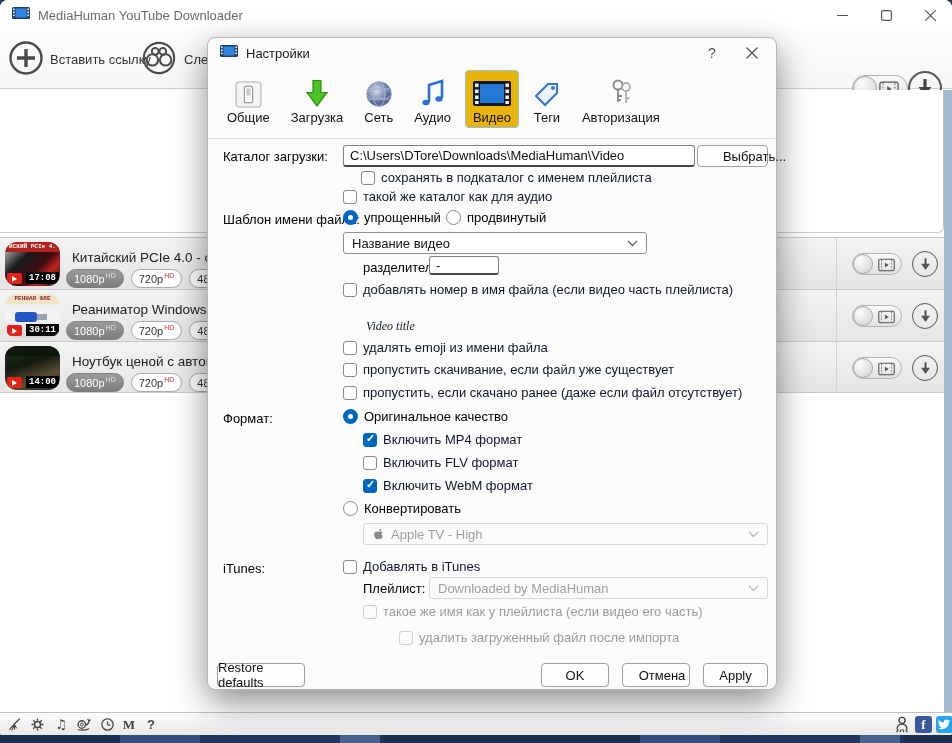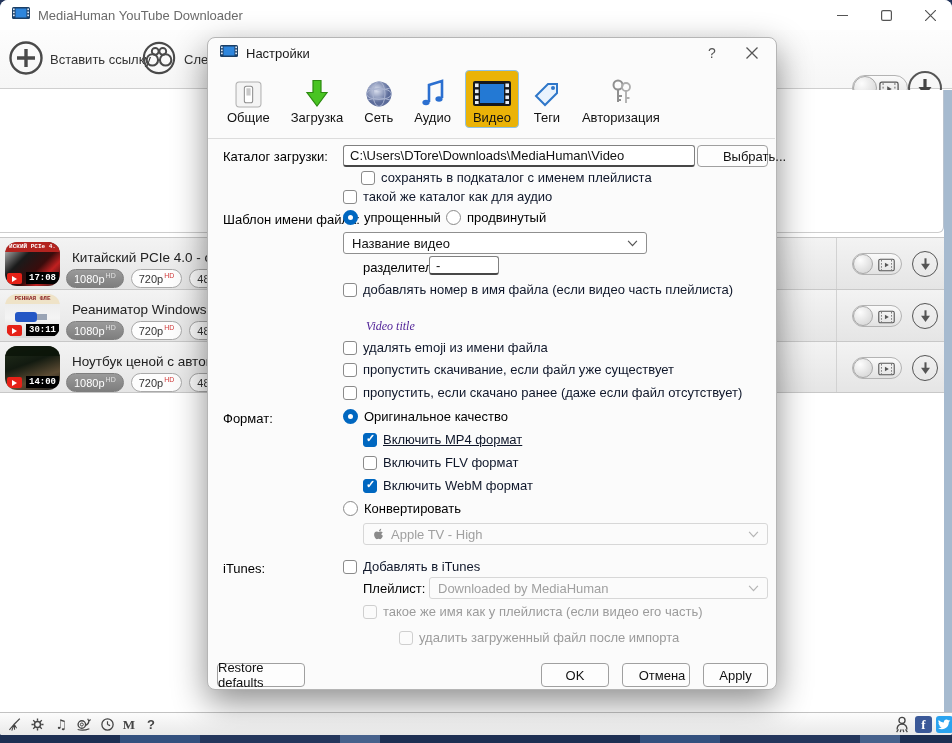--- a/index.html
+++ b/index.html
@@ -63,21 +63,21 @@
   .select.disabled { border-color:#d7d7d7; background:#fbfbfb; color:#a0a0a0; }
   .cb { position:absolute; display:flex; align-items:center; gap:6px; font-size:13px; color:#0f172a; white-space:nowrap; }
   .cb .box { width:14px; height:14px; border:1px solid #8a8a8a; border-radius:3px; background:#fff; position:relative; flex:none; }
   .cb.checked .box { background:#0067c0; border-color:#0067c0; }
   .cb.checked .box::after { content:"✓"; position:absolute; left:2px; top:-2px; color:#fff; font-size:11px; font-weight:bold; }
   .cb.disabled { color:#9b9b9b; }
   .cb.disabled .box { border-color:#cfcfcf; background:#fbfbfb; }
   .radio { position:absolute; display:flex; align-items:center; gap:6px; font-size:13px; color:#000; white-space:nowrap; }
   .radio .dot { width:15px; height:15px; border:1px solid #8a8a8a; border-radius:50%; background:#fff; flex:none; }
   .radio.checked .dot { border:5px solid #0067c0; }
-  .preview { position:absolute; font-style:italic; font-size:12px; color:#4c1d95; font-family:"Liberation Serif",serif; }
+  .preview { position:absolute; font-style:italic; font-size:12px; color:#0f172a; font-family:"Liberation Serif",serif; }
   .chev { flex:none; margin-left:6px; }
 
   .desktop-bottom { position:absolute; left:0; top:735px; width:952px; height:8px; background:repeating-linear-gradient(90deg,#1d2f52 0 120px,#33507e 120px 200px,#24365c 200px 340px,#46618c 340px 380px,#1d2f52 380px 520px); }
 </style>
 </head>
 <body>
 
 <div id="app">
 
   <div class="window">
@@ -483,21 +483,21 @@
     <div class="cb" style="left:135px; top:347px;">
       <span class="box"></span>
         <span>пропустить, если скачано ранее (даже если файл отсутствует)</span>
     </div>
 
     <div class="flabel" style="left:15px; top:373px;">Формат:</div>
     <div class="radio checked" style="left:135px; top:371px;">
       <span class="dot"></span>
         <span>Оригинальное качество</span>
     </div>
-    <div class="cb checked" style="left:155px; top:394px;text-decoration:underline;">
+    <div class="cb checked" style="left:155px; top:394px;">
       <span class="box"></span>
         <span>Включить MP4 формат</span>
     </div>
     <div class="cb" style="left:155px; top:417px;">
       <span class="box"></span>
         <span>Включить FLV формат</span>
     </div>
     <div class="cb checked" style="left:155px; top:440px;">
       <span class="box"></span>
         <span>Включить WebM формат</span>

